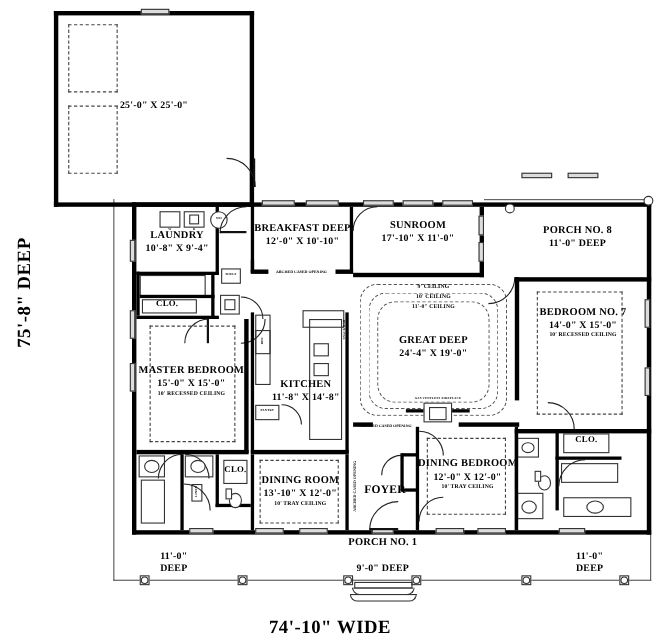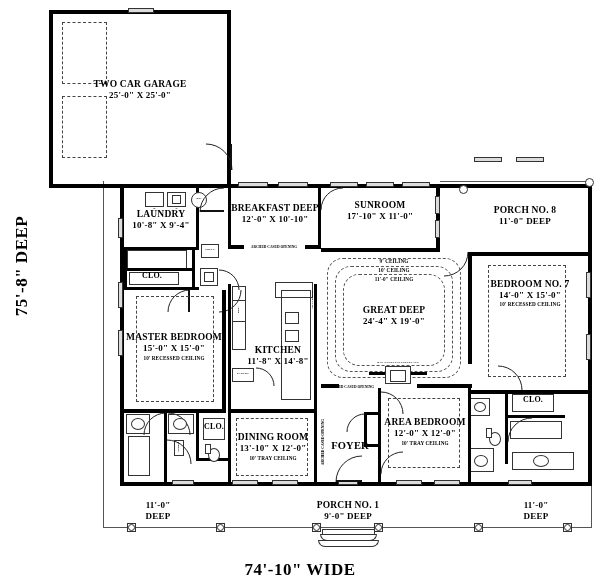--- a/index.html
+++ b/index.html
@@ -52,21 +52,20 @@
 
   <div class="wall" style="left:49px;top:10px;width:4px;height:178px;"></div>
   <div class="wall" style="left:49px;top:10px;width:182px;height:4px;"></div>
   <div class="wall" style="left:227px;top:10px;width:4px;height:178px;"></div>
   <div class="wall" style="left:49px;top:184px;width:182px;height:4px;"></div>
   <div class="win" style="left:128px;top:8px;width:26px;height:5px;"></div>
 
   <div class="dash" style="left:62px;top:22px;width:45px;height:62px;"></div>
   <div class="dash" style="left:62px;top:96px;width:45px;height:62px;"></div>
 
-  <div class="lbl nm" style="left:70px;top:79px;width:140px;">TWO CAR GARAGE</div>
   <div class="lbl dim" style="left:70px;top:90px;width:140px;">25'-0" X 25'-0"</div>
 
   <div class="door" style="left:206px;top:144px;">
     <svg width="26" height="26" viewBox="0 0 26 26">
       <path d="M0 0 A26 26 0 0 1 26 26" fill="none" stroke="#222" stroke-width="1"></path>
       <rect x="24" y="0" width="2" height="26" fill="#111"></rect>
     </svg>
   </div>
 
   <div class="wall" style="left:120px;top:184px;width:320px;height:4px;"></div>
@@ -307,21 +306,21 @@
     </svg>
   </div>
 
   <div class="wall" style="left:378px;top:388px;width:3px;height:94px;"></div>
   <div class="wall" style="left:468px;top:388px;width:3px;height:94px;"></div>
   <div class="wall" style="left:366px;top:412px;width:14px;height:3px;"></div>
   <div class="wall" style="left:366px;top:444px;width:14px;height:3px;"></div>
   <div class="wall" style="left:364px;top:412px;width:3px;height:35px;"></div>
 
   <div class="dash" style="left:388px;top:398px;width:72px;height:70px;"></div>
-  <div class="lbl nm" style="left:380px;top:417px;width:90px;">AREA BEDROOM</div>
+  <div class="lbl nm" style="left:380px;top:417px;width:90px;">DINING BEDROOM</div>
   <div class="lbl dim" style="left:380px;top:428px;width:90px;">12'-0" X 12'-0"</div>
   <div class="lbl sub" style="left:380px;top:441px;width:90px;">10' TRAY CEILING</div>
 
   <div class="door" style="left:381px;top:392px;">
     <svg width="22" height="22" viewBox="0 0 22 22">
       <path d="M0 0 A22 22 0 0 1 22 22" fill="none" stroke="#222" stroke-width="1"></path>
     </svg>
   </div>
   <div class="door" style="left:381px;top:452px;">
     <svg width="22" height="22" viewBox="0 0 22 22">
@@ -367,21 +366,21 @@
   <div class="colc" style="left:375px;top:524px;width:7px;height:7px;"></div>
   <div class="col" style="left:474px;top:523px;width:9px;height:9px;"></div>
   <div class="colc" style="left:475px;top:524px;width:7px;height:7px;"></div>
   <div class="col" style="left:563px;top:523px;width:9px;height:9px;"></div>
   <div class="colc" style="left:564px;top:524px;width:7px;height:7px;"></div>
 
   <div class="outline" style="left:322px;top:529px;width:53px;height:6px;"></div>
   <div class="outline" style="left:320px;top:534px;width:57px;height:7px;border-radius:0 0 10px 10px;"></div>
   <div class="outline" style="left:318px;top:540px;width:61px;height:7px;border-radius:0 0 12px 12px;"></div>
 
-  <div class="lbl nm" style="left:298px;top:500px;width:100px;">PORCH NO. 1</div>
+  <div class="lbl nm" style="left:298px;top:488px;width:100px;">PORCH NO. 1</div>
   <div class="lbl dim" style="left:298px;top:511px;width:100px;">9'-0" DEEP</div>
 
   <div class="lbl dim" style="left:128px;top:500px;width:60px;">11'-0"</div>
   <div class="lbl dim" style="left:128px;top:511px;width:60px;">DEEP</div>
 
   <div class="lbl dim" style="left:506px;top:500px;width:60px;">11'-0"</div>
   <div class="lbl dim" style="left:506px;top:511px;width:60px;">DEEP</div>
 
   <div id="wide">74'-10" WIDE</div>
   <div id="deep">75'-8" DEEP</div>

